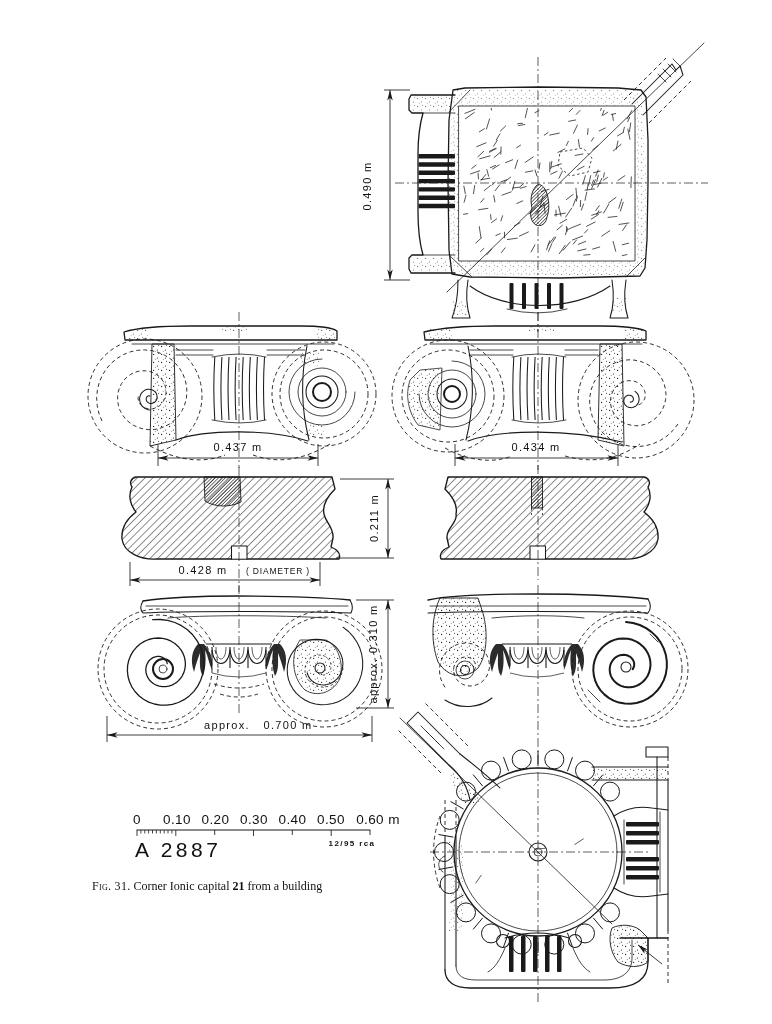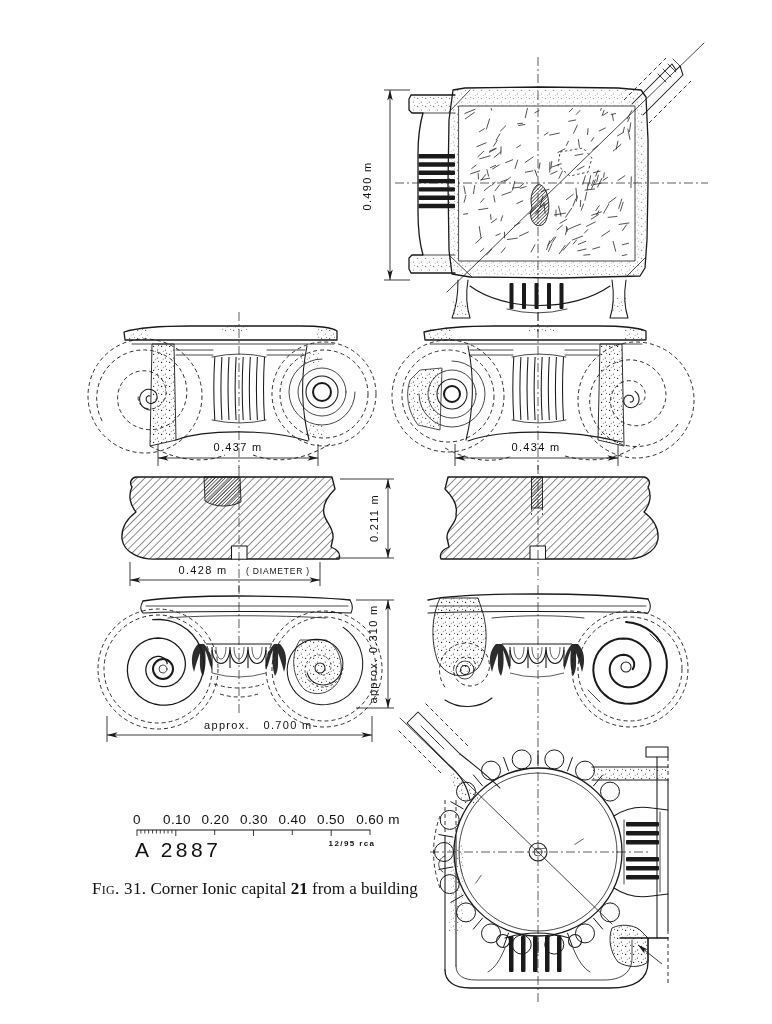--- a/index.html
+++ b/index.html
@@ -29,21 +29,21 @@
   .strips path{fill:none;stroke:#1a1a1a;stroke-width:1.05}
   .bars rect{fill:#1a1a1a}
   text{fill:#111;font-family:"Liberation Sans",sans-serif}
   .dimtxt{font-size:11px;letter-spacing:1.3px;text-anchor:middle}
   .dimtxts{font-size:8.5px;letter-spacing:.8px;text-anchor:middle}
   .scltxt{font-size:13.5px;letter-spacing:.4px;text-anchor:middle}
   .cattxt{font-size:21px;letter-spacing:3.5px}
   .credtxt{font-size:8px;letter-spacing:1.4px;font-weight:700;text-anchor:middle}
   
   .caption{position:absolute;left:92px;top:879px;width:420px;
-           font-family:"Liberation Serif",serif;font-size:17px;color:#111;white-space:nowrap}
+           font-family:"Liberation Serif",serif;font-size:12px;color:#111;white-space:nowrap}
   .caption .figlbl{font-variant:small-caps;letter-spacing:.3px}
 </style>
 </head>
 <body>
 
 <div class="page">
 <svg id="drawing" width="772" height="1024" viewBox="0 0 772 1024">
   <defs>
     <pattern id="hat" patternUnits="userSpaceOnUse" width="5.5" height="5.5" patternTransform="rotate(45)">
       <line x1="0" y1="0" x2="0" y2="5.5" stroke="#1a1a1a" stroke-width="1"></line>

